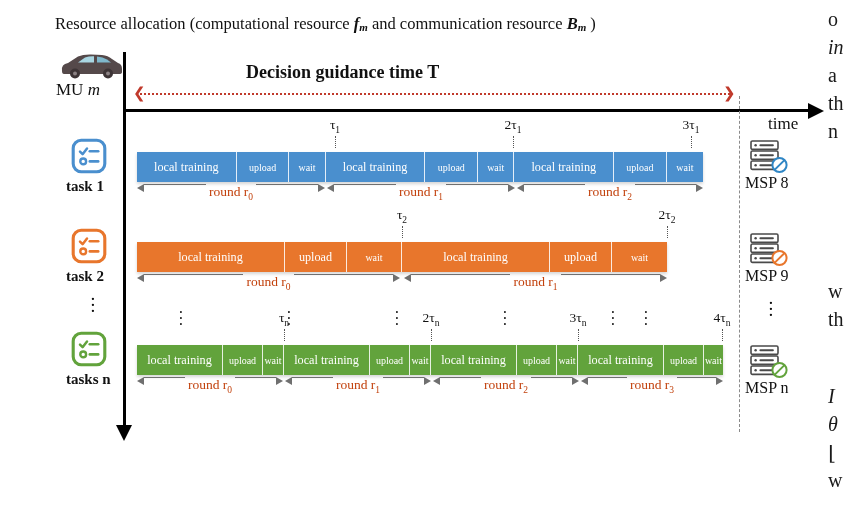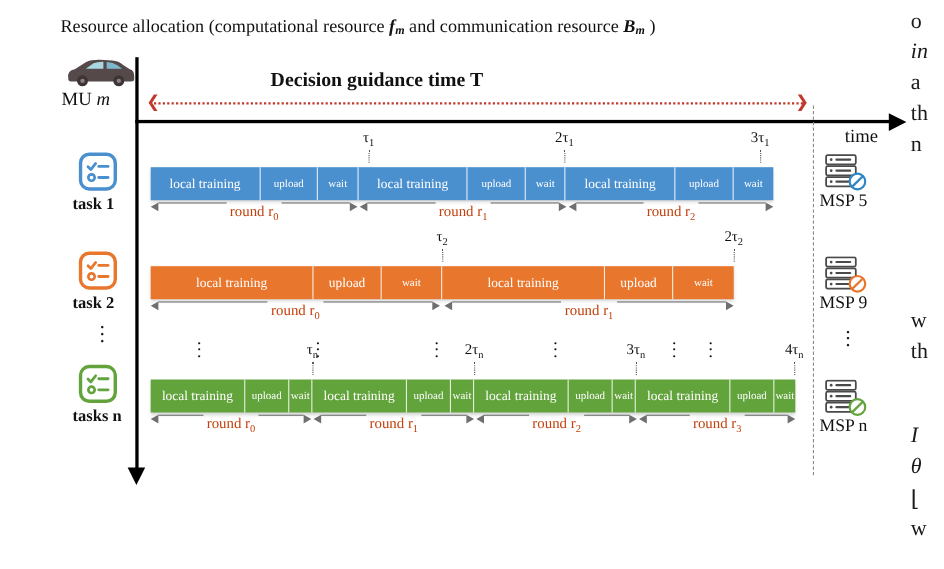--- a/index.html
+++ b/index.html
@@ -263,21 +263,21 @@
           <rect x="9.4" y="4.2" width="14.5" height="2" rx="1" fill="#4a4a4a"></rect>
           <rect x="1" y="11" width="27" height="8.4" rx="1.4" fill="#fff" stroke="#4a4a4a" stroke-width="1.6"></rect>
           <circle cx="5.6" cy="15.2" r="1.25" fill="#4a4a4a"></circle>
           <rect x="9.4" y="14.2" width="14.5" height="2" rx="1" fill="#4a4a4a"></rect>
           <rect x="1" y="21" width="27" height="8.4" rx="1.4" fill="#fff" stroke="#4a4a4a" stroke-width="1.6"></rect>
           <circle cx="5.6" cy="25.2" r="1.25" fill="#4a4a4a"></circle>
           <rect x="9.4" y="24.2" width="14.5" height="2" rx="1" fill="#4a4a4a"></rect>
           <circle cx="29.5" cy="25" r="7.1" fill="#fff" stroke="#2f86c5" stroke-width="2"></circle>
           <line x1="24.3" y1="30.1" x2="34.7" y2="19.9" stroke="#2f86c5" stroke-width="2"></line>
         </svg></div>
-      <div class="abs msp-label" style="left: 745px; top: 174px;">MSP 5</div>
+      <div class="abs msp-label" style="left: 745px; top: 174px;">MSP 8</div>
       <div class="abs" style="left: 750px; top: 233px;"><svg viewBox="0 0 38 34" width="38" height="34">
           <rect x="1" y="1" width="27" height="8.4" rx="1.4" fill="#fff" stroke="#4a4a4a" stroke-width="1.6"></rect>
           <circle cx="5.6" cy="5.2" r="1.25" fill="#4a4a4a"></circle>
           <rect x="9.4" y="4.2" width="14.5" height="2" rx="1" fill="#4a4a4a"></rect>
           <rect x="1" y="11" width="27" height="8.4" rx="1.4" fill="#fff" stroke="#4a4a4a" stroke-width="1.6"></rect>
           <circle cx="5.6" cy="15.2" r="1.25" fill="#4a4a4a"></circle>
           <rect x="9.4" y="14.2" width="14.5" height="2" rx="1" fill="#4a4a4a"></rect>
           <rect x="1" y="21" width="27" height="8.4" rx="1.4" fill="#fff" stroke="#4a4a4a" stroke-width="1.6"></rect>
           <circle cx="5.6" cy="25.2" r="1.25" fill="#4a4a4a"></circle>
           <rect x="9.4" y="24.2" width="14.5" height="2" rx="1" fill="#4a4a4a"></rect>

